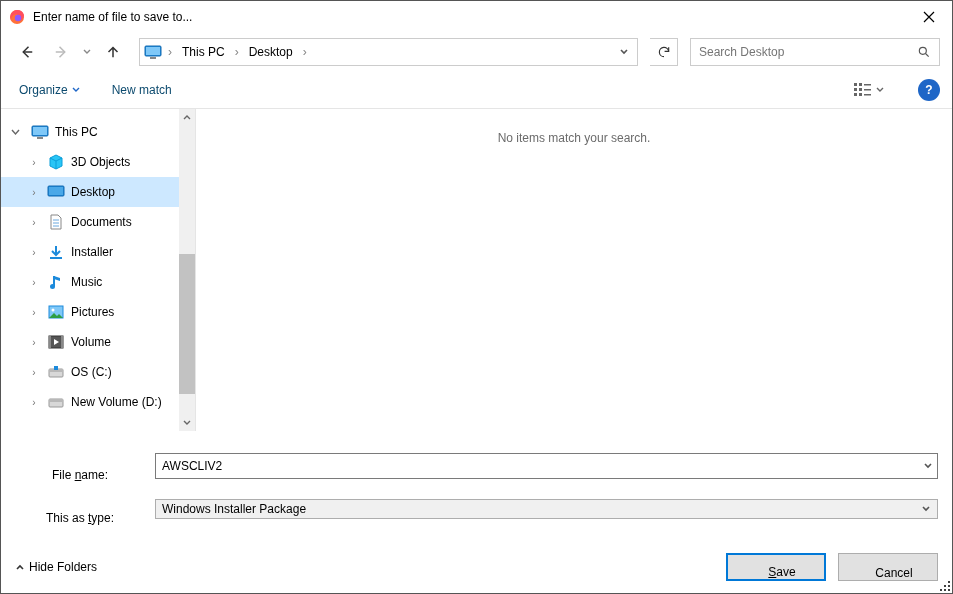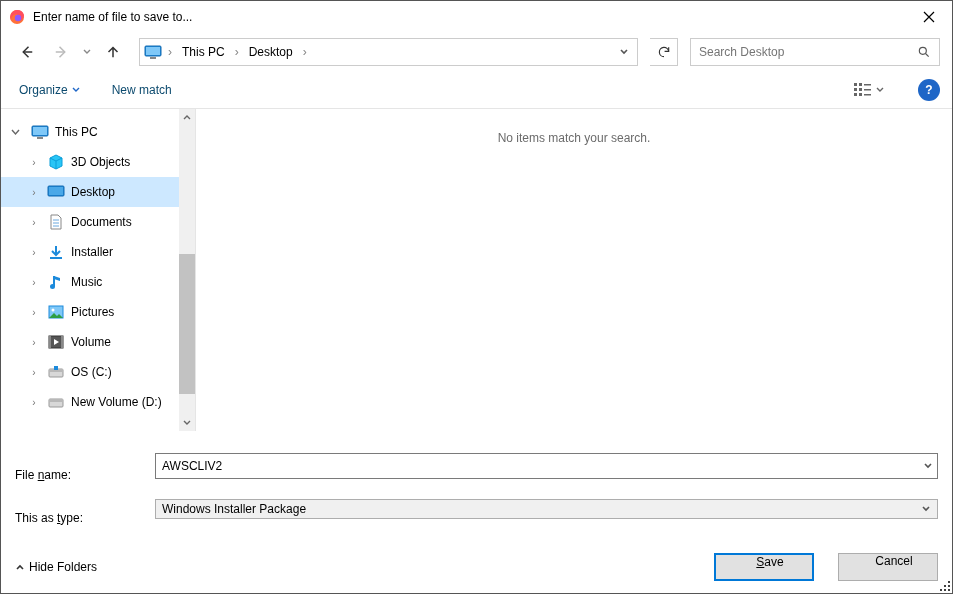--- a/index.html
+++ b/index.html
@@ -46,33 +46,33 @@
 .tree-row.selected { background: #cde8ff; }
 .exp { width: 14px; color: #777; font-size: 10px; text-align: center;}
 .node-icon { width: 18px; height: 18px; display: flex; align-items: center; justify-content: center; margin: 0 4px; }
 .node-label { white-space: nowrap; }
 
 .content { flex: 1; display: flex; align-items: flex-start; justify-content: center; padding-top: 22px; color: #6b6b6b; }
 
 
 .form { padding: 18px 14px 6px 14px; }
 .form-row { display: flex; align-items: center; margin-bottom: 10px; }
-.form-label { width: 140px; text-align: left; padding-right: 10px; margin-top: 19px; }
+.form-label { width: 140px; text-align: center; padding-right: 10px; margin-top: 19px; }
 .form-label u { text-decoration: underline; }
 .form-input { flex: 1; height: 26px; border: 1px solid #7a7a7a; padding: 0 6px; display: flex; align-items: center; background: #fff; position: relative; }
 .form-input input { border: none; outline: none; flex: 1; font-size: 12px; }
 .form-input .dd { position: absolute; right: 4px; color: #555; }
 .form-combo { flex: 1; height: 20px; border: 1px solid #adadad; background: #f0f0f0; padding: 0 6px; display: flex; align-items: center; position: relative; }
 .form-combo .dd { position: absolute; right: 6px; color: #555; }
 
 
 .footer { height: 52px; display: flex; align-items: center; padding: 0 14px; }
 .hide-folders { display: flex; align-items: center; gap: 4px; cursor: pointer; }
 .footer-spacer { flex: 1; }
-.btn { width: 100px; height: 28px; border: 1px solid #adadad; background: #e1e1e1; display: flex; align-items: flex-start; justify-content: center; margin-left: 24px; cursor: pointer; padding-left: 12px; }
+.btn { width: 100px; height: 28px; border: 1px solid #adadad; background: #e1e1e1; display: flex; align-items: flex-end; justify-content: center; margin-left: 12px; cursor: pointer; padding-left: 12px; }
 .btn.primary { border: 2px solid #0078d7; background: #e1e1e1; }
 
 
 svg { display: block; }
 
 .resize-grip{position:absolute; right:2px; bottom:2px; color:#b8b8b8;}
 </style>
 </head>
 <body>
 

